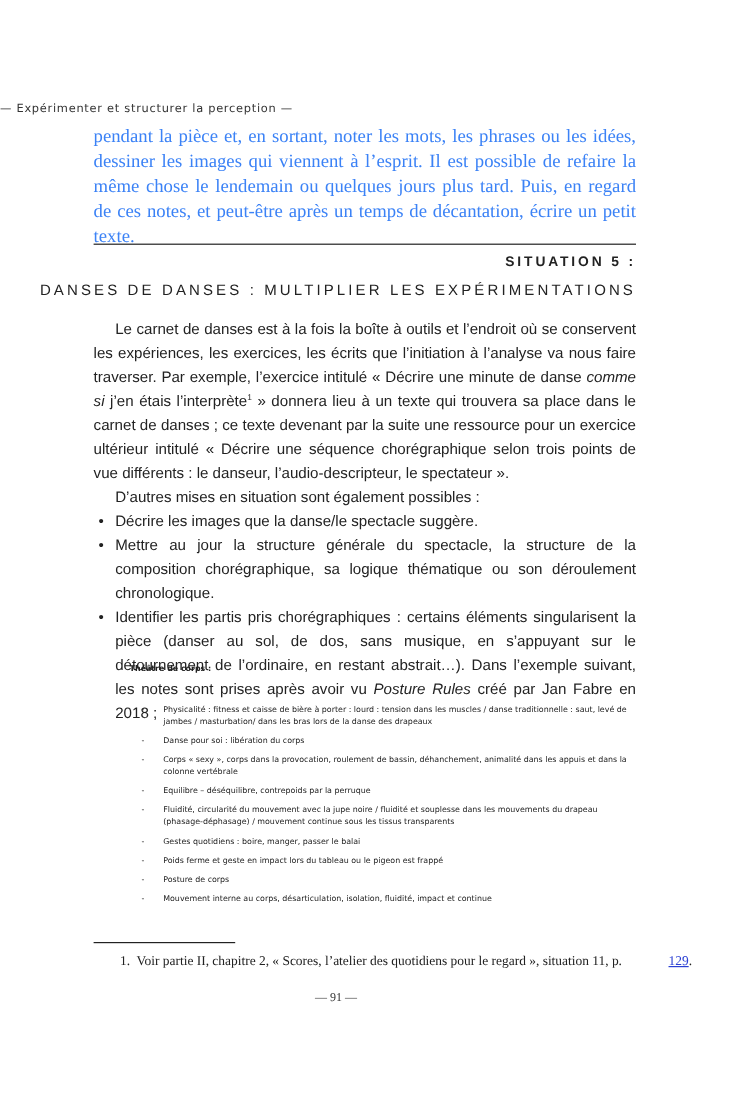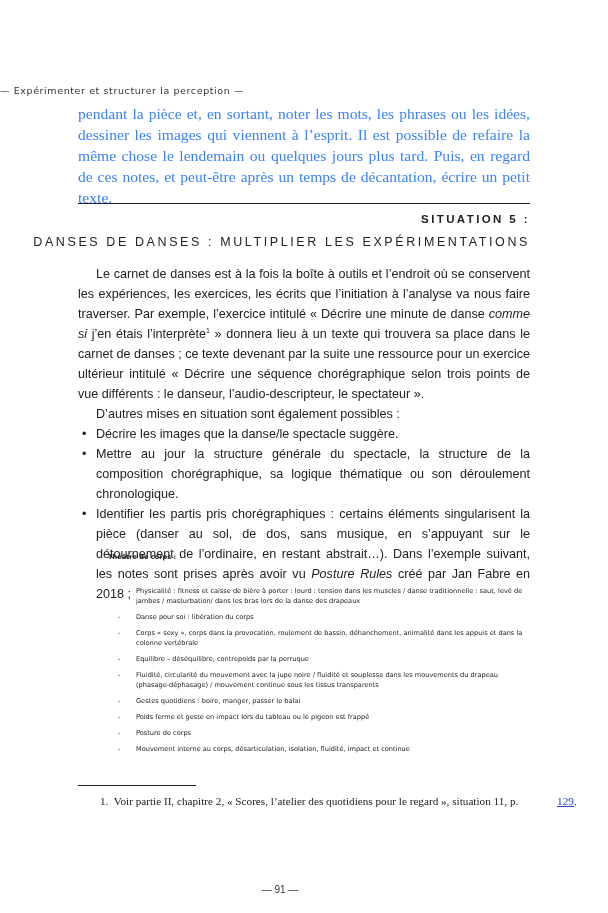--- a/index.html
+++ b/index.html
@@ -38,22 +38,22 @@
     .notes ul { margin: 0; padding: 0; list-style: none; }
     .notes li { position: relative; padding-left: 28px; margin-bottom: 6px; }
     .notes li .dash { position: absolute; left: 10px; top: 0; }
     .fn-rule { position: absolute; top: 785px; left: 78px; width: 118px; border-top: 1px solid #222; }
     .footnote {
       position: absolute; top: 795px; left: 100px; width: 430px;
       font-family: "Liberation Serif", serif; font-size: 11.2px; color: #222; white-space: nowrap;
     }
     .footnote a { color: #2a3fd4; text-decoration: underline; margin-left: 36px; }
     .folio {
-      position: absolute; top: 884px; left: 0; width: 560px; text-align: center;
-      font-family: Liberation Sans, sans-serif; font-size: 10px; color: #333;
+      position: absolute; top: 826px; left: 0; width: 560px; text-align: center;
+      font-family: Liberation Serif, serif; font-size: 10px; color: #333;
     }
     sup { font-size: 7px; vertical-align: 5px; line-height: 0; }
   </style>
 </head>
 <body>
 
 <div class="running-head">— Expérimenter et structurer la perception —</div>
 
 <p class="serif-para">pendant la pièce et, en sortant, noter les mots, les phrases ou les idées, dessiner les images qui viennent à l’esprit. Il est possible de refaire la même chose le lendemain ou quelques jours plus tard. Puis, en regard de ces notes, et peut-être après un temps de décantation, écrire un petit texte.</p>
 

